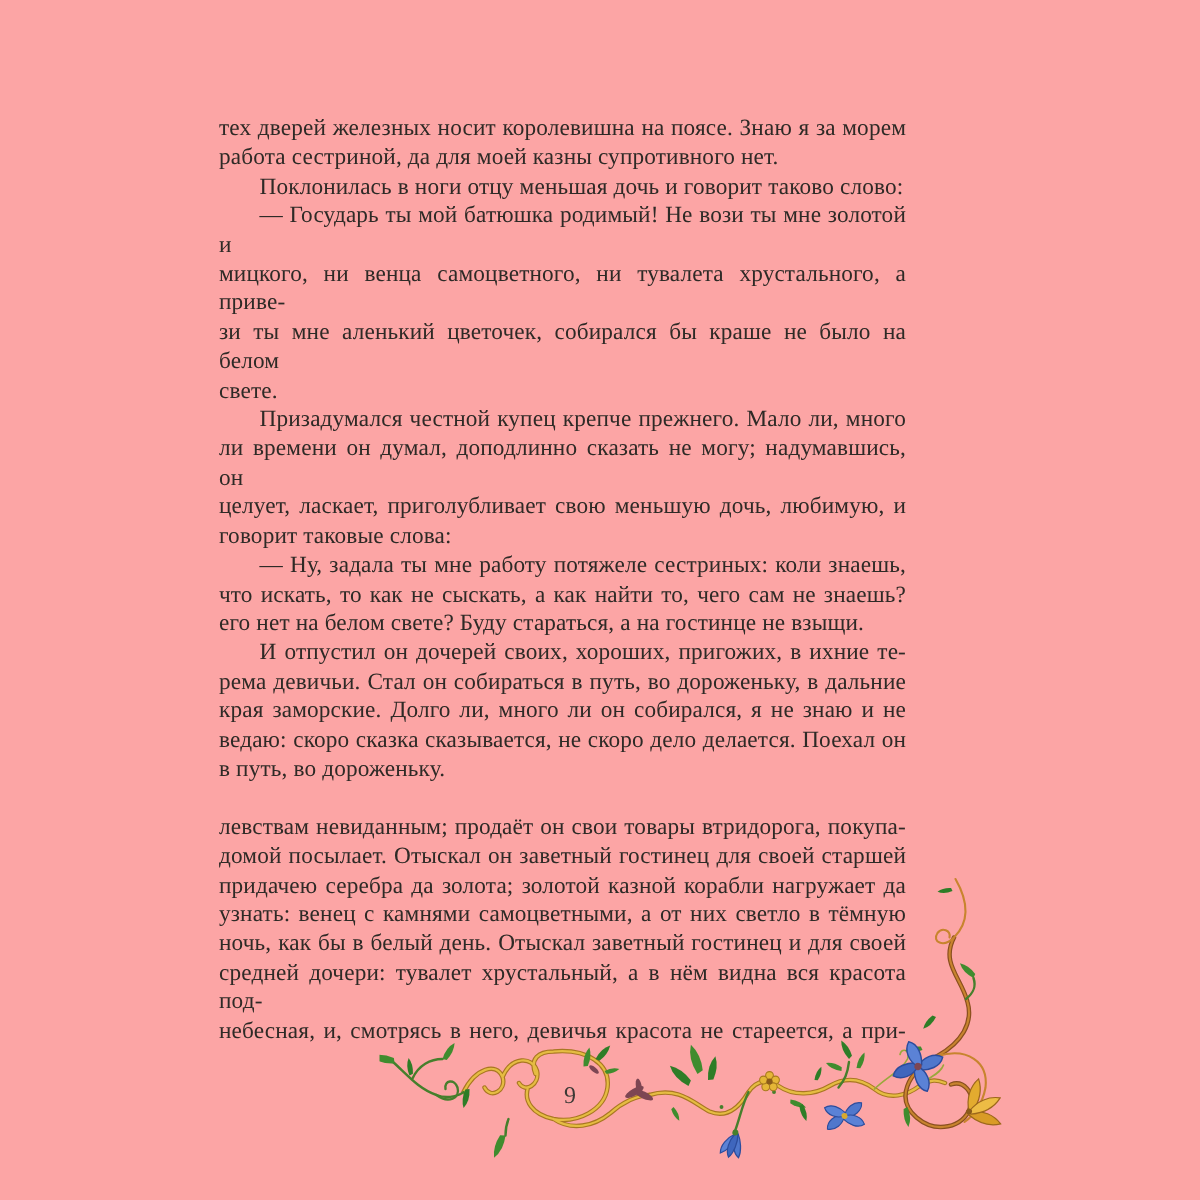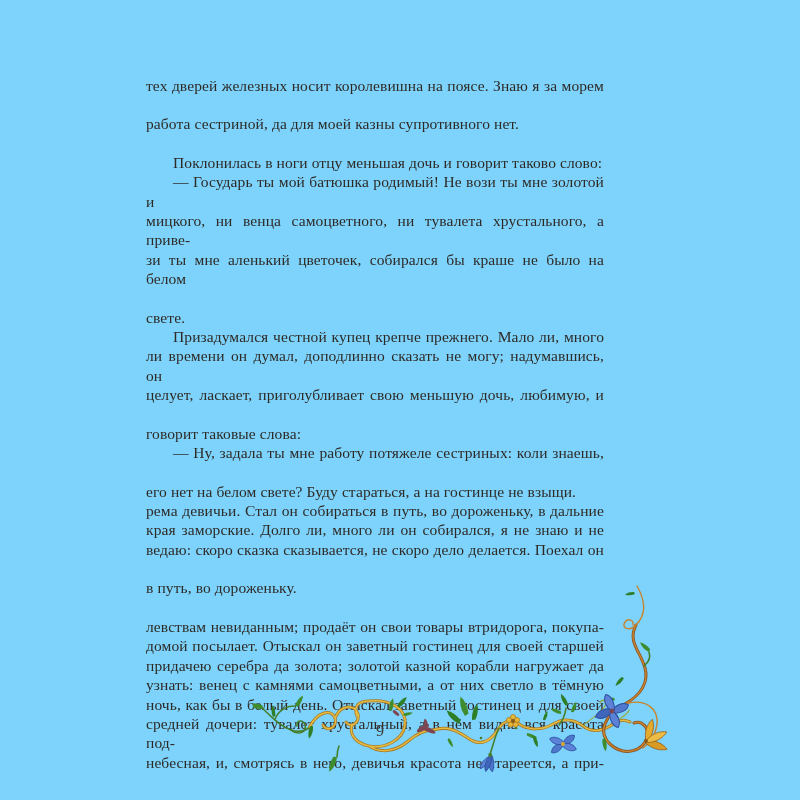--- a/index.html
+++ b/index.html
@@ -1,29 +1,29 @@
 <!DOCTYPE html>
 <html style="--text-color: #2e2a26; --dropcap-color: #c5202f;"><head>
 <meta charset="utf-8">
 <style>
   html,body{margin:0;padding:0;}
   body{
     width:800px;height:800px;background:#ffffff;position:relative;overflow:hidden;
     font-family:"Liberation Serif","DejaVu Serif",serif;
   }
-  .page{position:absolute;inset:0;background:#7dd3fc;text-decoration:underline;}
+  .page{position:absolute;inset:0;background:#fca5a5;text-decoration:underline;}
   .text-block{
     position:absolute;left:146px;top:76px;width:458px;
     font-size:15.5px;line-height:19.4px;color:var(--text-color,#2e2a26);
     letter-spacing:0.1px;
   }
   .para{margin:0;}
   .para.space-before{margin-top:19.4px;}
   .line{text-align:justify;text-align-last:justify;}
-  .line.last{text-align-last:left;margin-top:19px;}
+  .line.last{text-align-last:left;}
   .line.ind{text-indent:27px;}
   .dropcap{
     color:var(--dropcap-color,#c5202f);
     font-size:34px;line-height:0;padding-right:2px;
   }
   .pagenum{
     position:absolute;left:368px;top:722px;width:24px;text-align:center;
     font-size:16px;color:#3d3a36;
   }
   .ornament{position:absolute;left:253px;top:578px;width:445px;height:220px;}
@@ -54,23 +54,25 @@
         <div class="line last">свете.</div>
       </div>
       <div class="para">
         <div class="line ind">Призадумался честной купец крепче прежнего. Мало ли, много</div>
         <div class="line">ли времени он думал, доподлинно сказать не могу; надумавшись, он</div>
         <div class="line">целует, ласкает, приголубливает свою меньшую дочь, любимую, и</div>
         <div class="line last">говорит таковые слова:</div>
       </div>
       <div class="para">
         <div class="line ind">— Ну, задала ты мне работу потяжеле сестриных: коли знаешь,</div>
+        <div class="line">что искать, то как не сыскать, а как найти то, чего сам не знаешь?</div>
         <div class="line last">его нет на белом свете? Буду стараться, а на гостинце не взыщи.</div>
       </div>
       <div class="para">
+        <div class="line ind">И отпустил он дочерей своих, хороших, пригожих, в ихние те-</div>
         <div class="line">рема девичьи. Стал он собираться в путь, во дороженьку, в дальние</div>
         <div class="line">края заморские. Долго ли, много ли он собирался, я не знаю и не</div>
         <div class="line">ведаю: скоро сказка сказывается, не скоро дело делается. Поехал он</div>
         <div class="line last">в путь, во дороженьку.</div>
       </div>
       <div class="para space-before">
         <div class="line">левствам невиданным; продаёт он свои товары втридорога, покупа-</div>
         <div class="line">домой посылает. Отыскал он заветный гостинец для своей старшей</div>
         <div class="line">придачею серебра да золота; золотой казной корабли нагружает да</div>
         <div class="line">узнать: венец с камнями самоцветными, а от них светло в тёмную</div>

